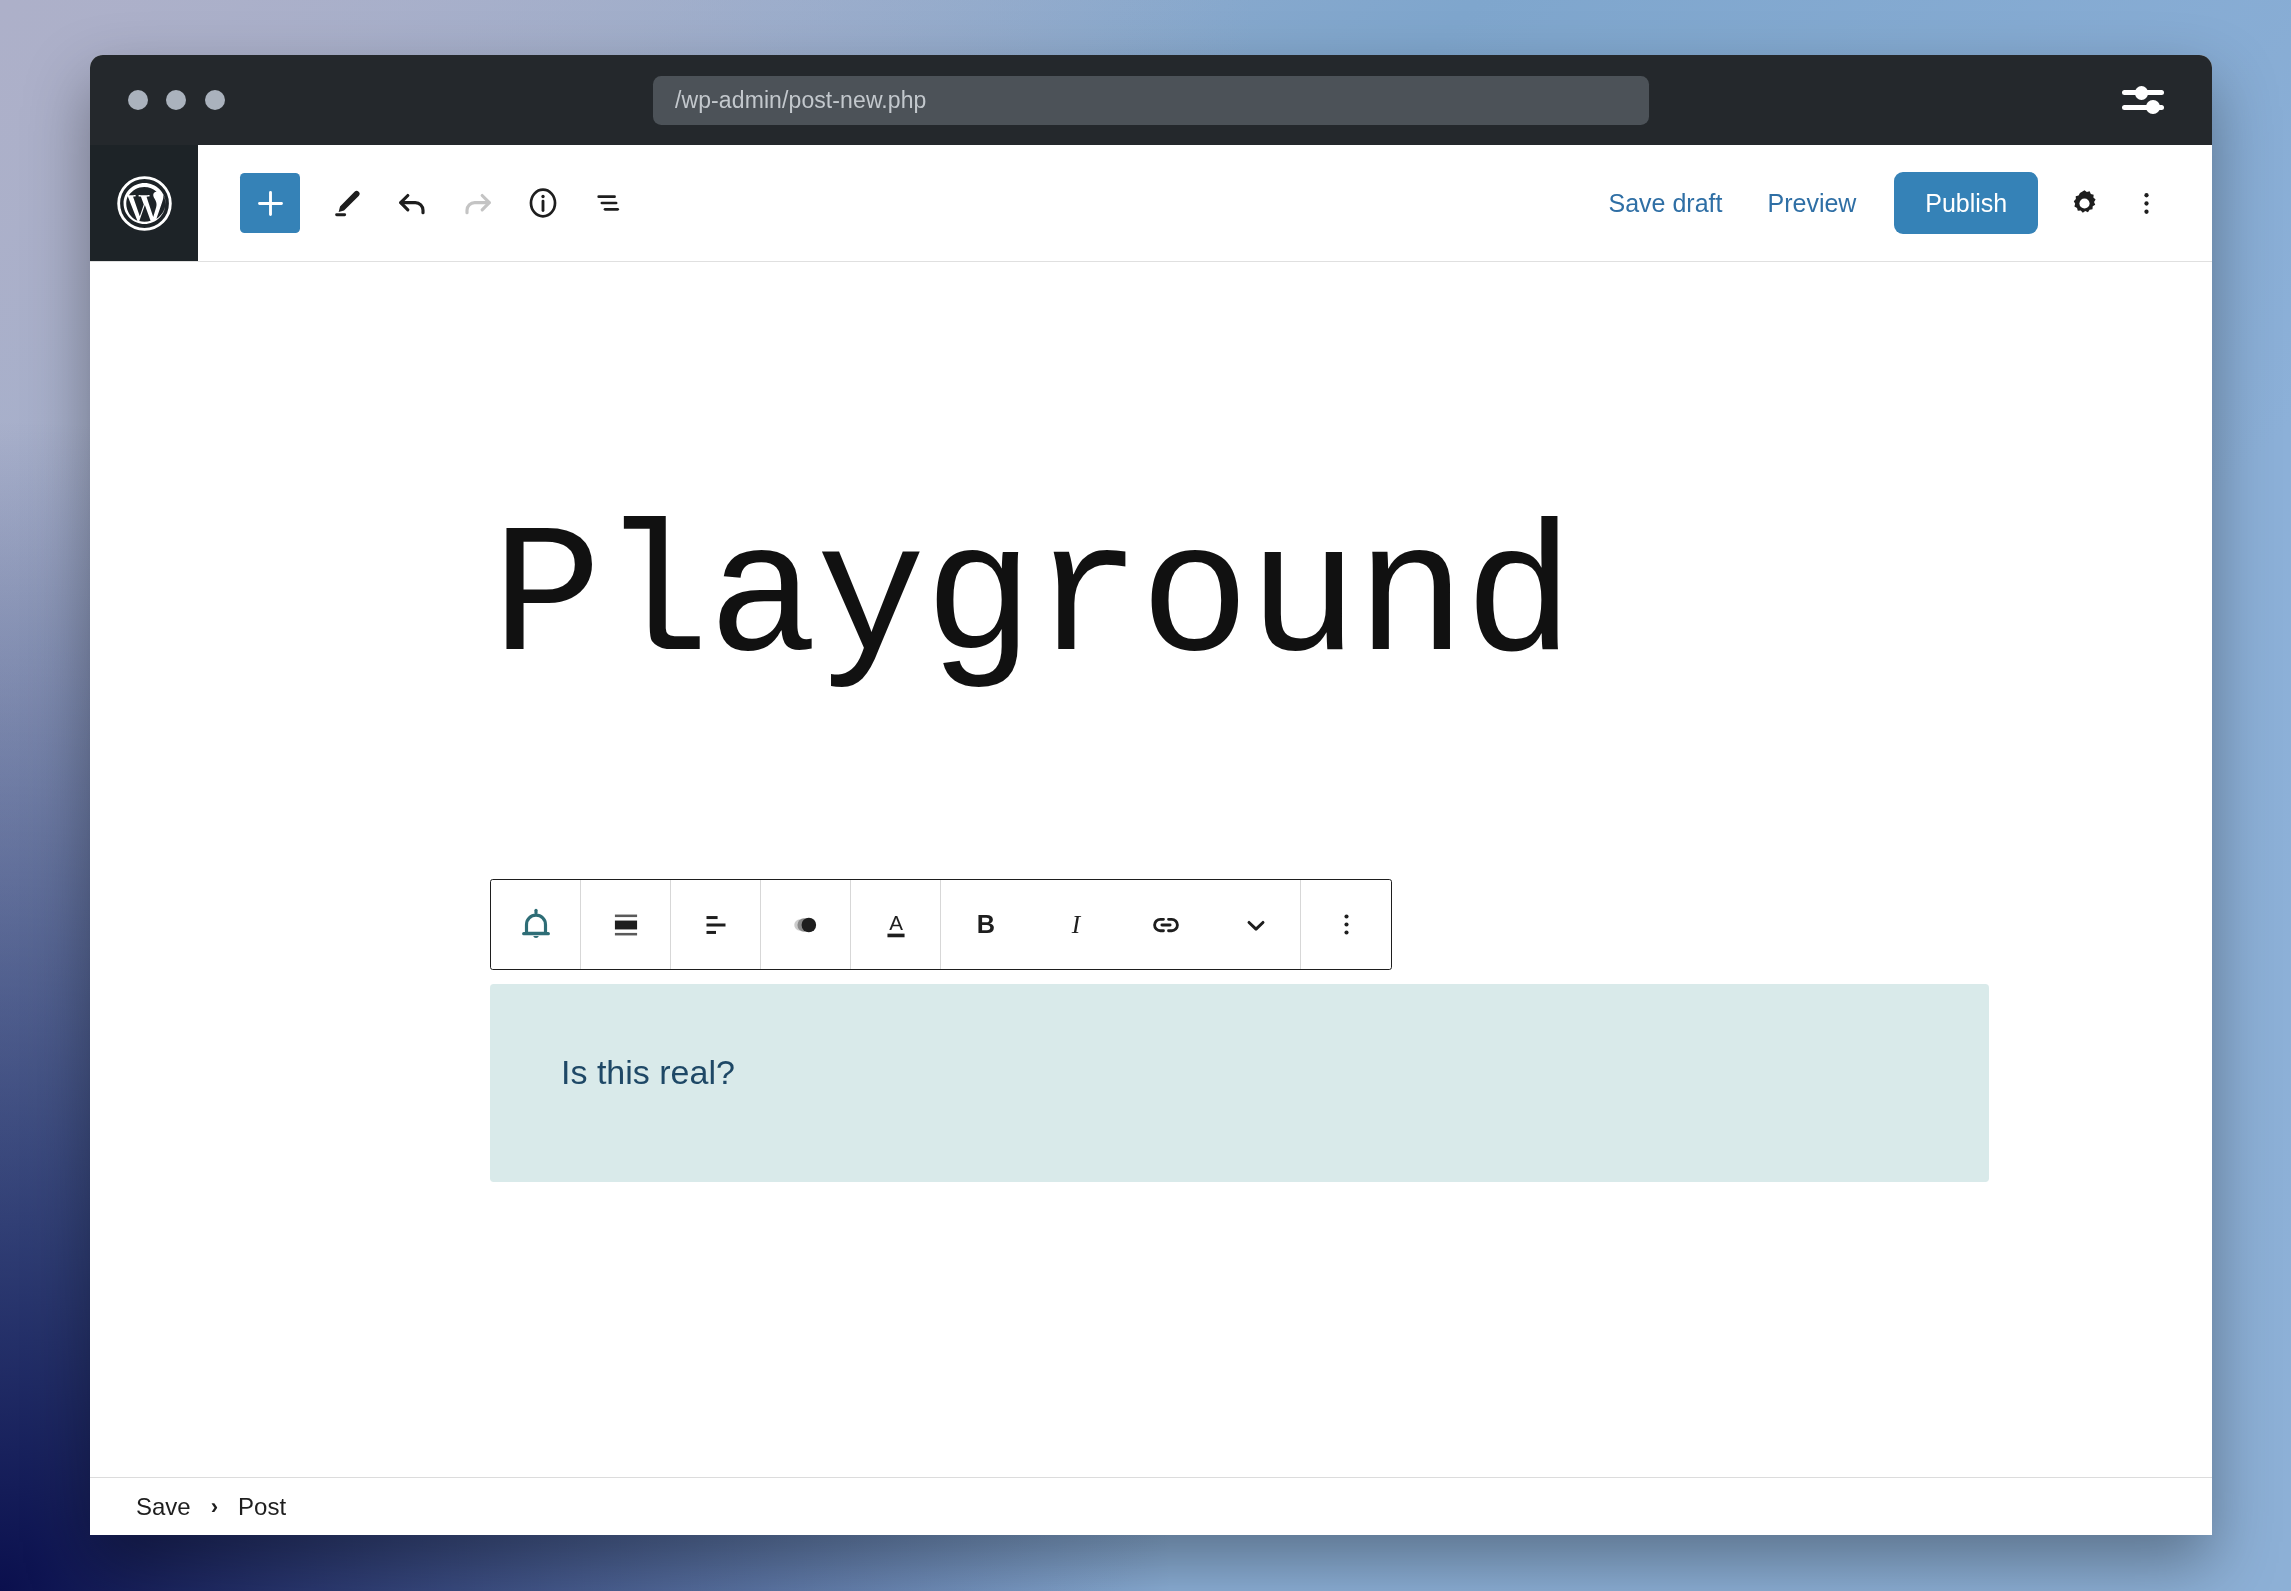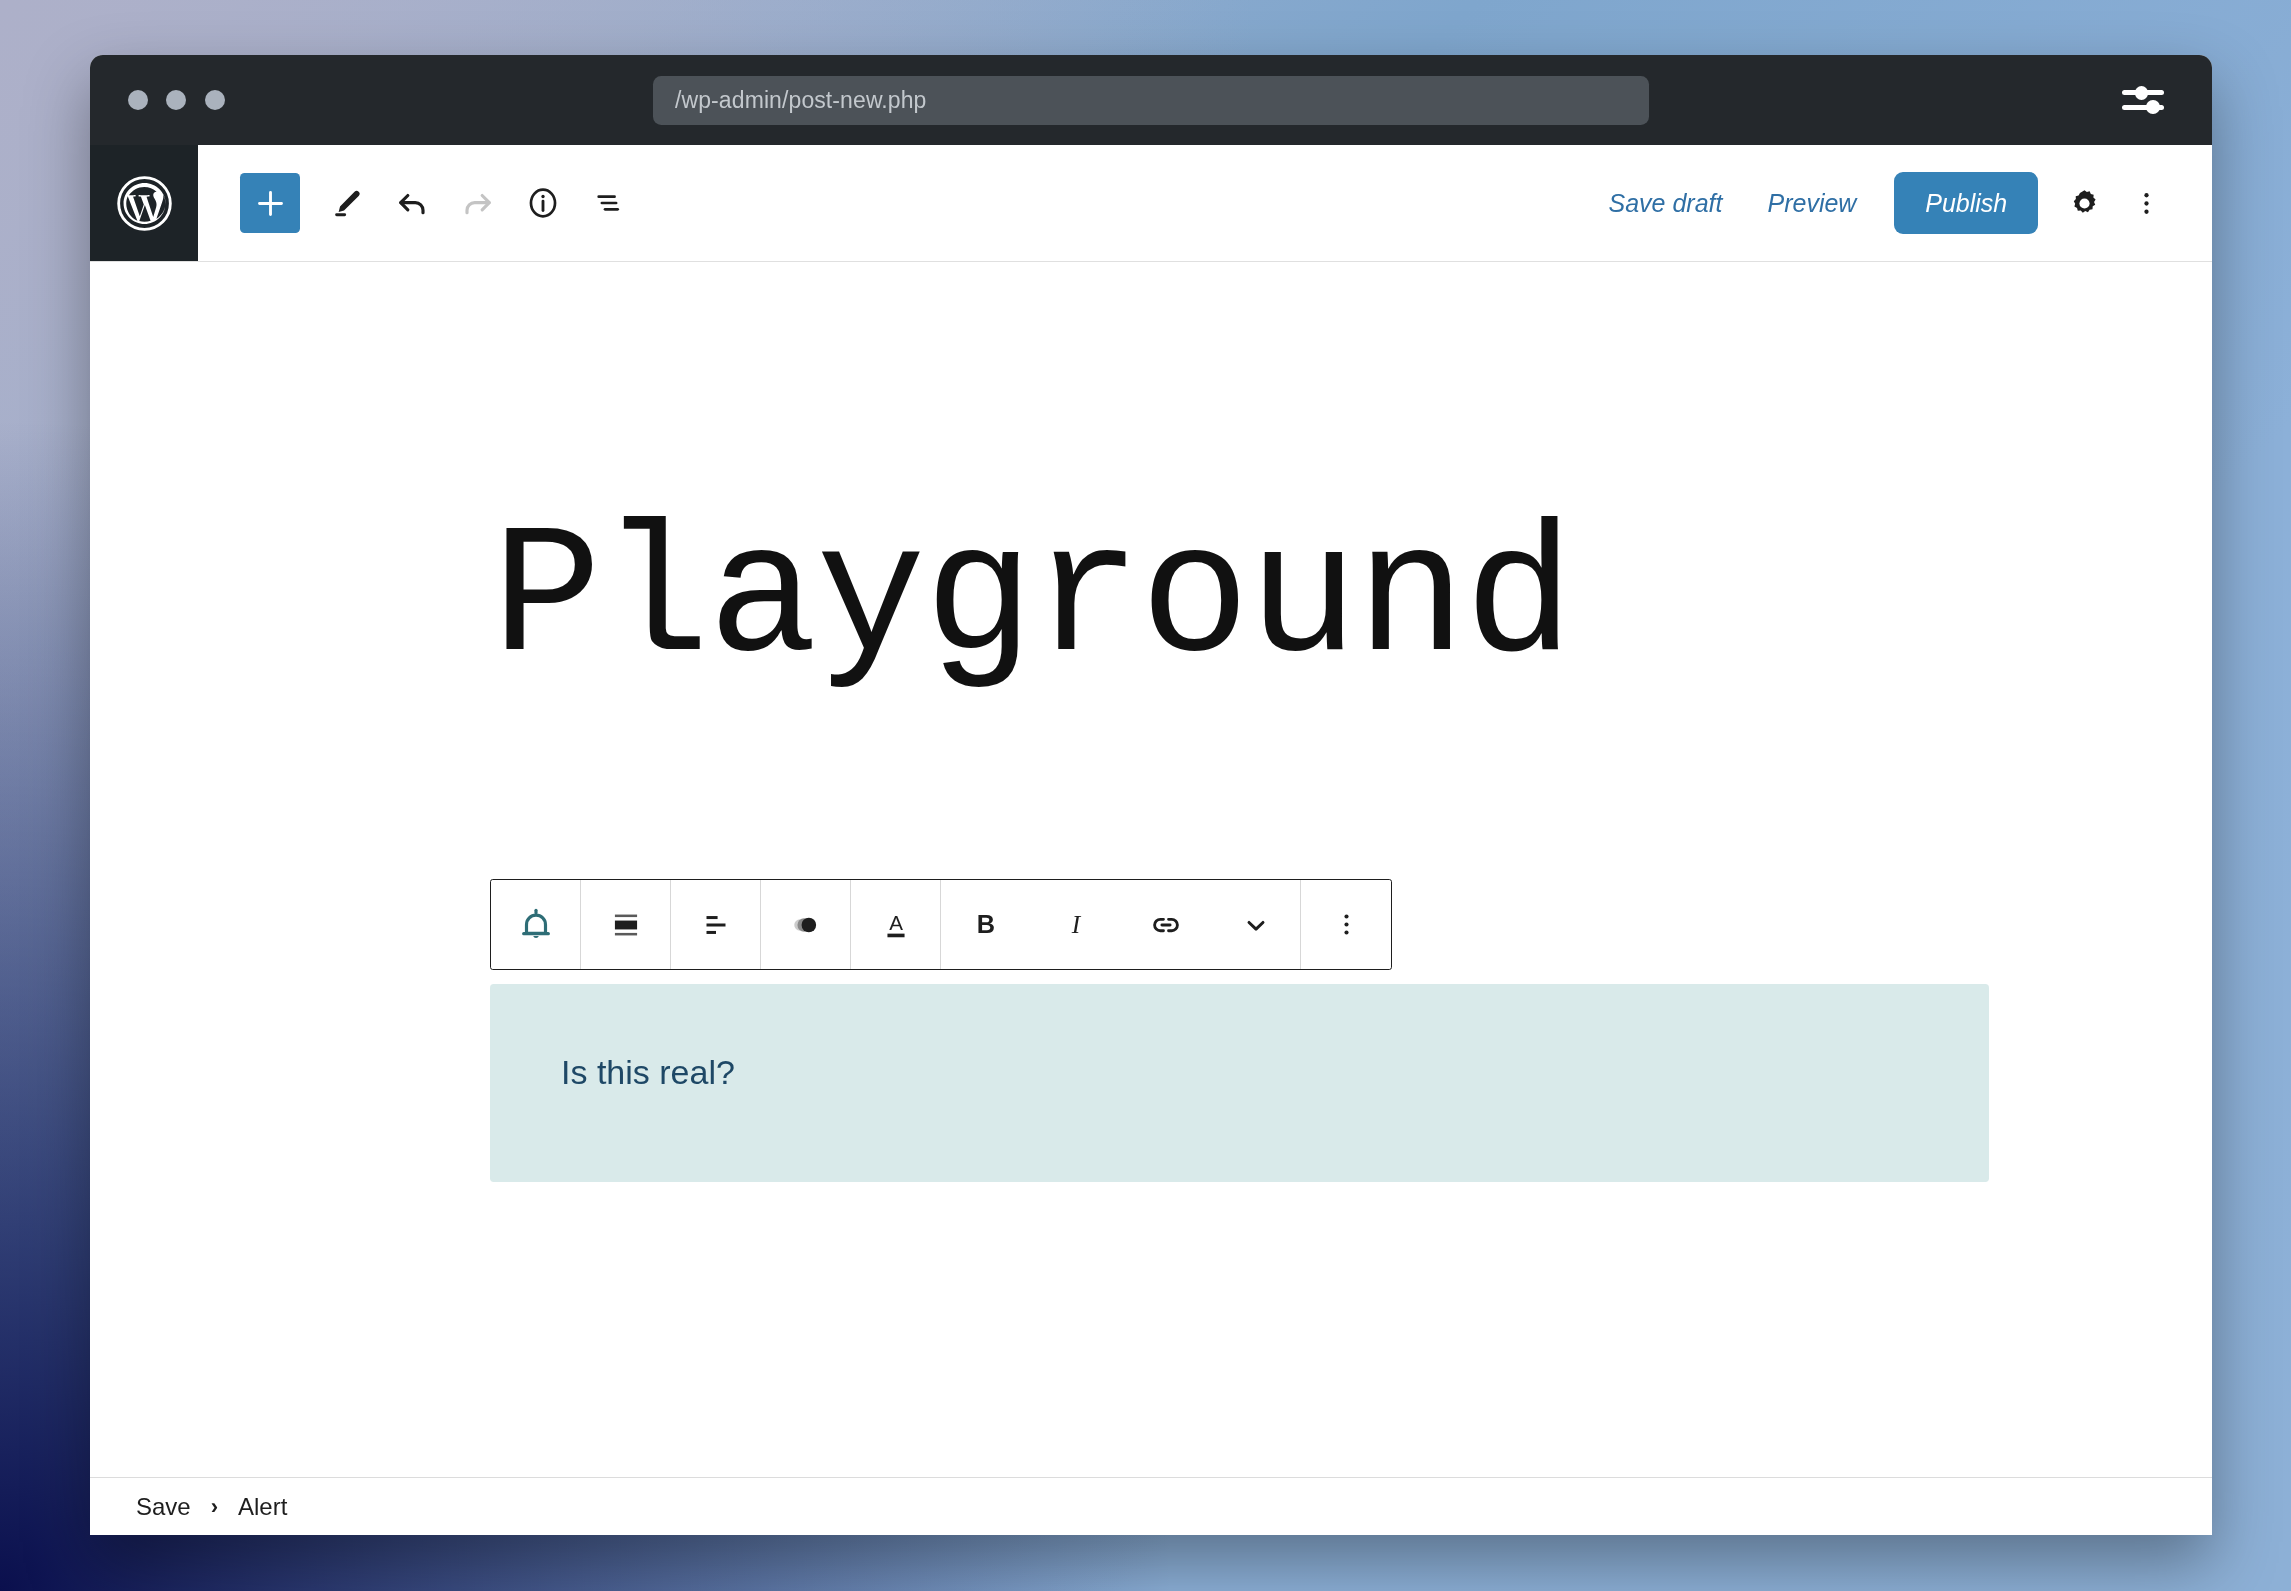--- a/index.html
+++ b/index.html
@@ -123,21 +123,20 @@
     cursor: pointer;
     margin-right: 11px;
   }
   #add-block-button svg { width: 33px; height: 33px; }
 
   #header-right-tools {
     margin-left: auto;
     display: flex; align-items: center;
     padding-right: 37px;
     gap: 5px;
-    font-style: italic;
   }
   .header-link {
     color: #2f6fa5;
     font-size: 25px;
     padding: 14.6px 20px;
     cursor: pointer;
     white-space: nowrap;
   }
   #publish-button {
     background: #3582b7;
@@ -428,17 +427,17 @@
 
     <div id="alert-block">
       <div class="alert-line">Is this real?</div>
     </div>
 
   </div>
 
   <div id="footer">
     <span class="crumb">Save</span>
     <span id="crumb-sep">›</span>
-    <span class="crumb">Alert</span>
+    <span class="crumb">Post</span>
   </div>
 
 </div>
 
 
 </body></html>

